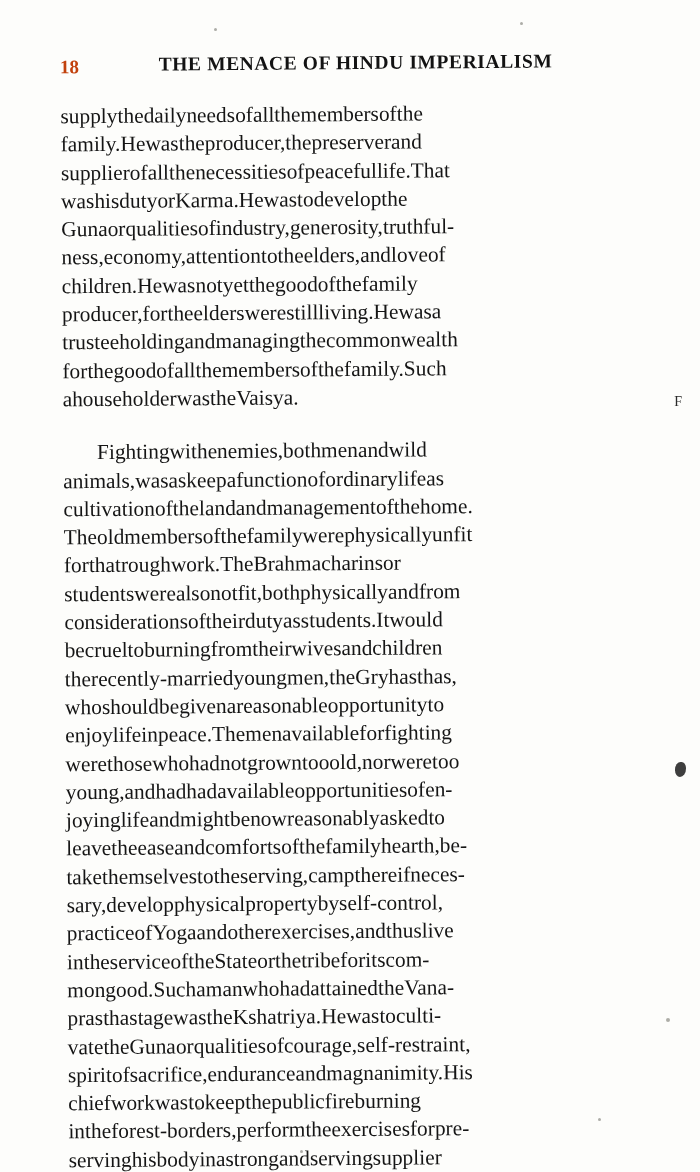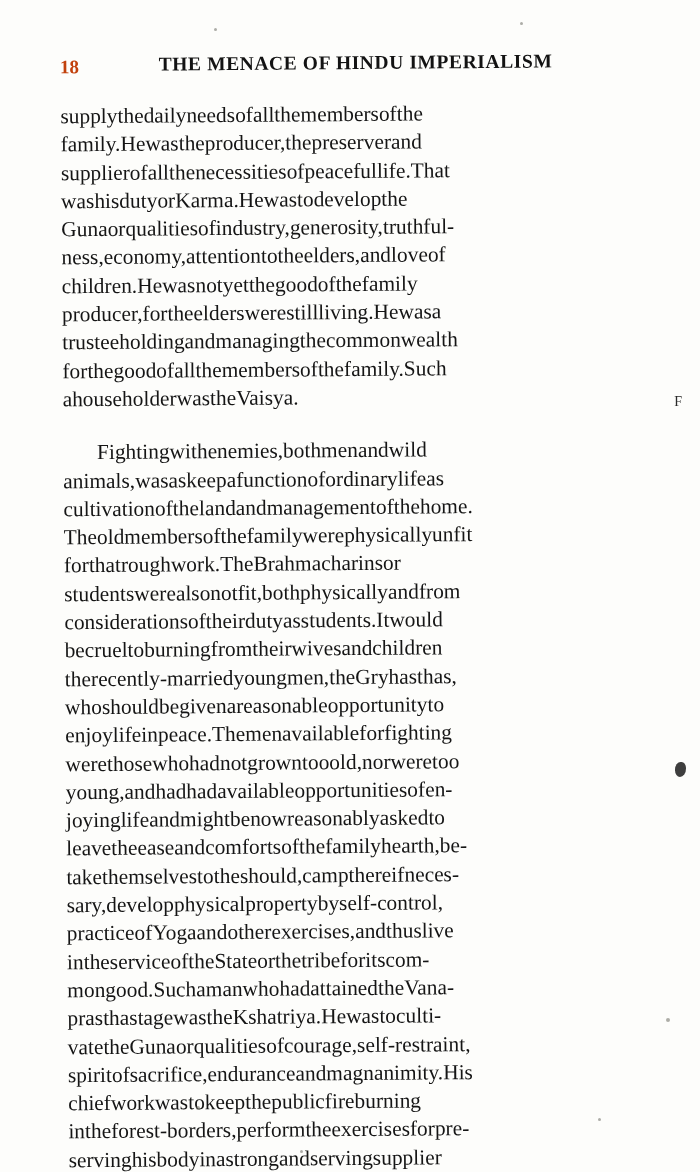--- a/index.html
+++ b/index.html
@@ -140,21 +140,21 @@
         <span class="ln just"><span>students</span><span>were</span><span>also</span><span>not</span><span>fit,</span><span>both</span><span>physically</span><span>and</span><span>from</span></span>
         <span class="ln just"><span>considerations</span><span>of</span><span>their</span><span>duty</span><span>as</span><span>students.</span><span>It</span><span>would</span></span>
         <span class="ln just"><span>be</span><span>cruel</span><span>to</span><span>burning</span><span>from</span><span>their</span><span>wives</span><span>and</span><span>children</span></span>
         <span class="ln just"><span>the</span><span>recently-married</span><span>young</span><span>men,</span><span>the</span><span>Gryhasthas,</span></span>
         <span class="ln just"><span>who</span><span>should</span><span>be</span><span>given</span><span>a</span><span>reasonable</span><span>opportunity</span><span>to</span></span>
         <span class="ln just"><span>enjoy</span><span>life</span><span>in</span><span>peace.</span><span>The</span><span>men</span><span>available</span><span>for</span><span>fighting</span></span>
         <span class="ln just"><span>were</span><span>those</span><span>who</span><span>had</span><span>not</span><span>grown</span><span>too</span><span>old,</span><span>nor</span><span>were</span><span>too</span></span>
         <span class="ln just"><span>young,</span><span>and</span><span>had</span><span>had</span><span>available</span><span>opportunities</span><span>of</span><span>en-</span></span>
         <span class="ln just"><span>joying</span><span>life</span><span>and</span><span>might</span><span>be</span><span>now</span><span>reasonably</span><span>asked</span><span>to</span></span>
         <span class="ln just"><span>leave</span><span>the</span><span>ease</span><span>and</span><span>comforts</span><span>of</span><span>the</span><span>family</span><span>hearth,</span><span>be-</span></span>
-        <span class="ln just"><span>take</span><span>themselves</span><span>to</span><span>the</span><span>should,</span><span>camp</span><span>there</span><span>if</span><span>neces-</span></span>
+        <span class="ln just"><span>take</span><span>themselves</span><span>to</span><span>the</span><span>serving,</span><span>camp</span><span>there</span><span>if</span><span>neces-</span></span>
         <span class="ln just"><span>sary,</span><span>develop</span><span>physical</span><span>property</span><span>by</span><span>self-control,</span></span>
         <span class="ln just"><span>practice</span><span>of</span><span>Yoga</span><span>and</span><span>other</span><span>exercises,</span><span>and</span><span>thus</span><span>live</span></span>
         <span class="ln just"><span>in</span><span>the</span><span>service</span><span>of</span><span>the</span><span>State</span><span>or</span><span>the</span><span>tribe</span><span>for</span><span>its</span><span>com-</span></span>
         <span class="ln just"><span>mon</span><span>good.</span><span>Such</span><span>a</span><span>man</span><span>who</span><span>had</span><span>attained</span><span>the</span><span>Vana-</span></span>
         <span class="ln just"><span>prastha</span><span>stage</span><span>was</span><span>the</span><span>Kshatriya.</span><span>He</span><span>was</span><span>to</span><span>culti-</span></span>
         <span class="ln just"><span>vate</span><span>the</span><span>Guna</span><span>or</span><span>qualities</span><span>of</span><span>courage,</span><span>self-restraint,</span></span>
         <span class="ln just"><span>spirit</span><span>of</span><span>sacrifice,</span><span>endurance</span><span>and</span><span>magnanimity.</span><span>His</span></span>
         <span class="ln just"><span>chief</span><span>work</span><span>was</span><span>to</span><span>keep</span><span>the</span><span>public</span><span>fire</span><span>burning</span></span>
         <span class="ln just"><span>in</span><span>the</span><span>forest-borders,</span><span>perform</span><span>the</span><span>exercises</span><span>for</span><span>pre-</span></span>
         <span class="ln just"><span>serving</span><span>his</span><span>body</span><span>in</span><span>a</span><span>strong</span><span>and</span><span>serving</span><span>supplier</span></span>

